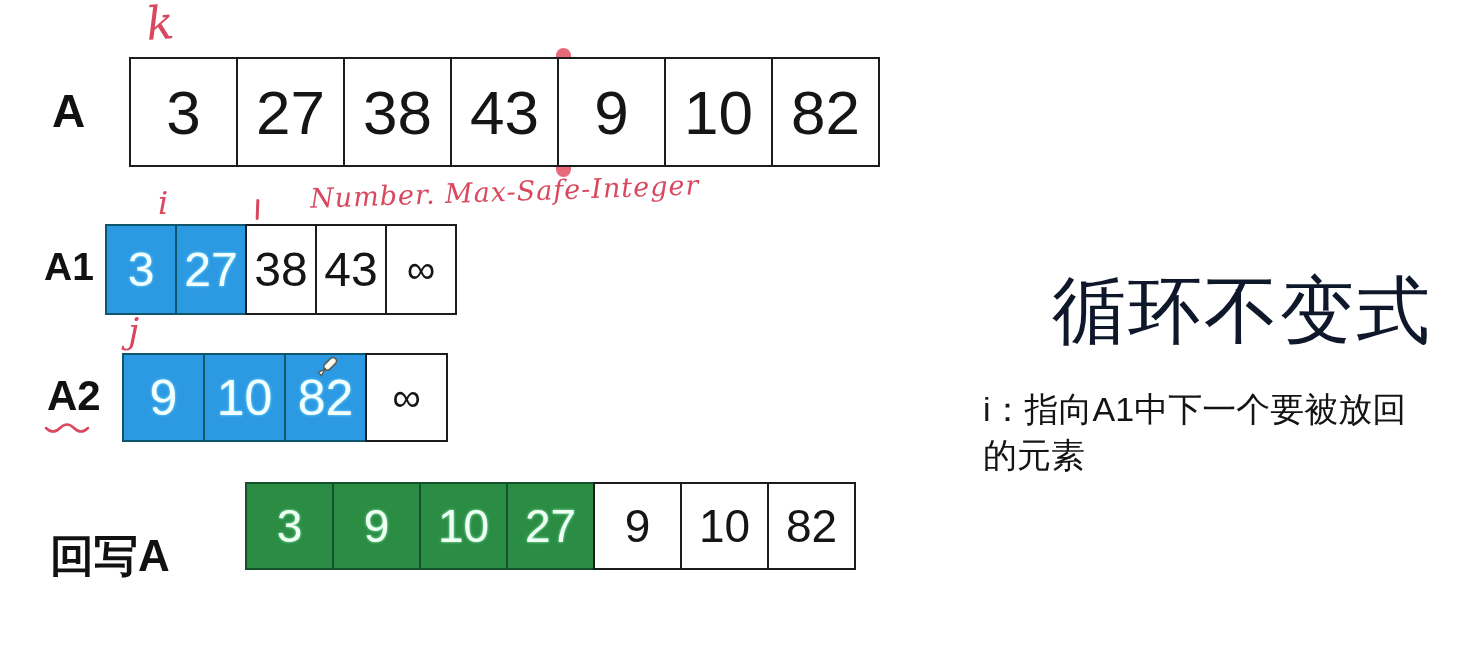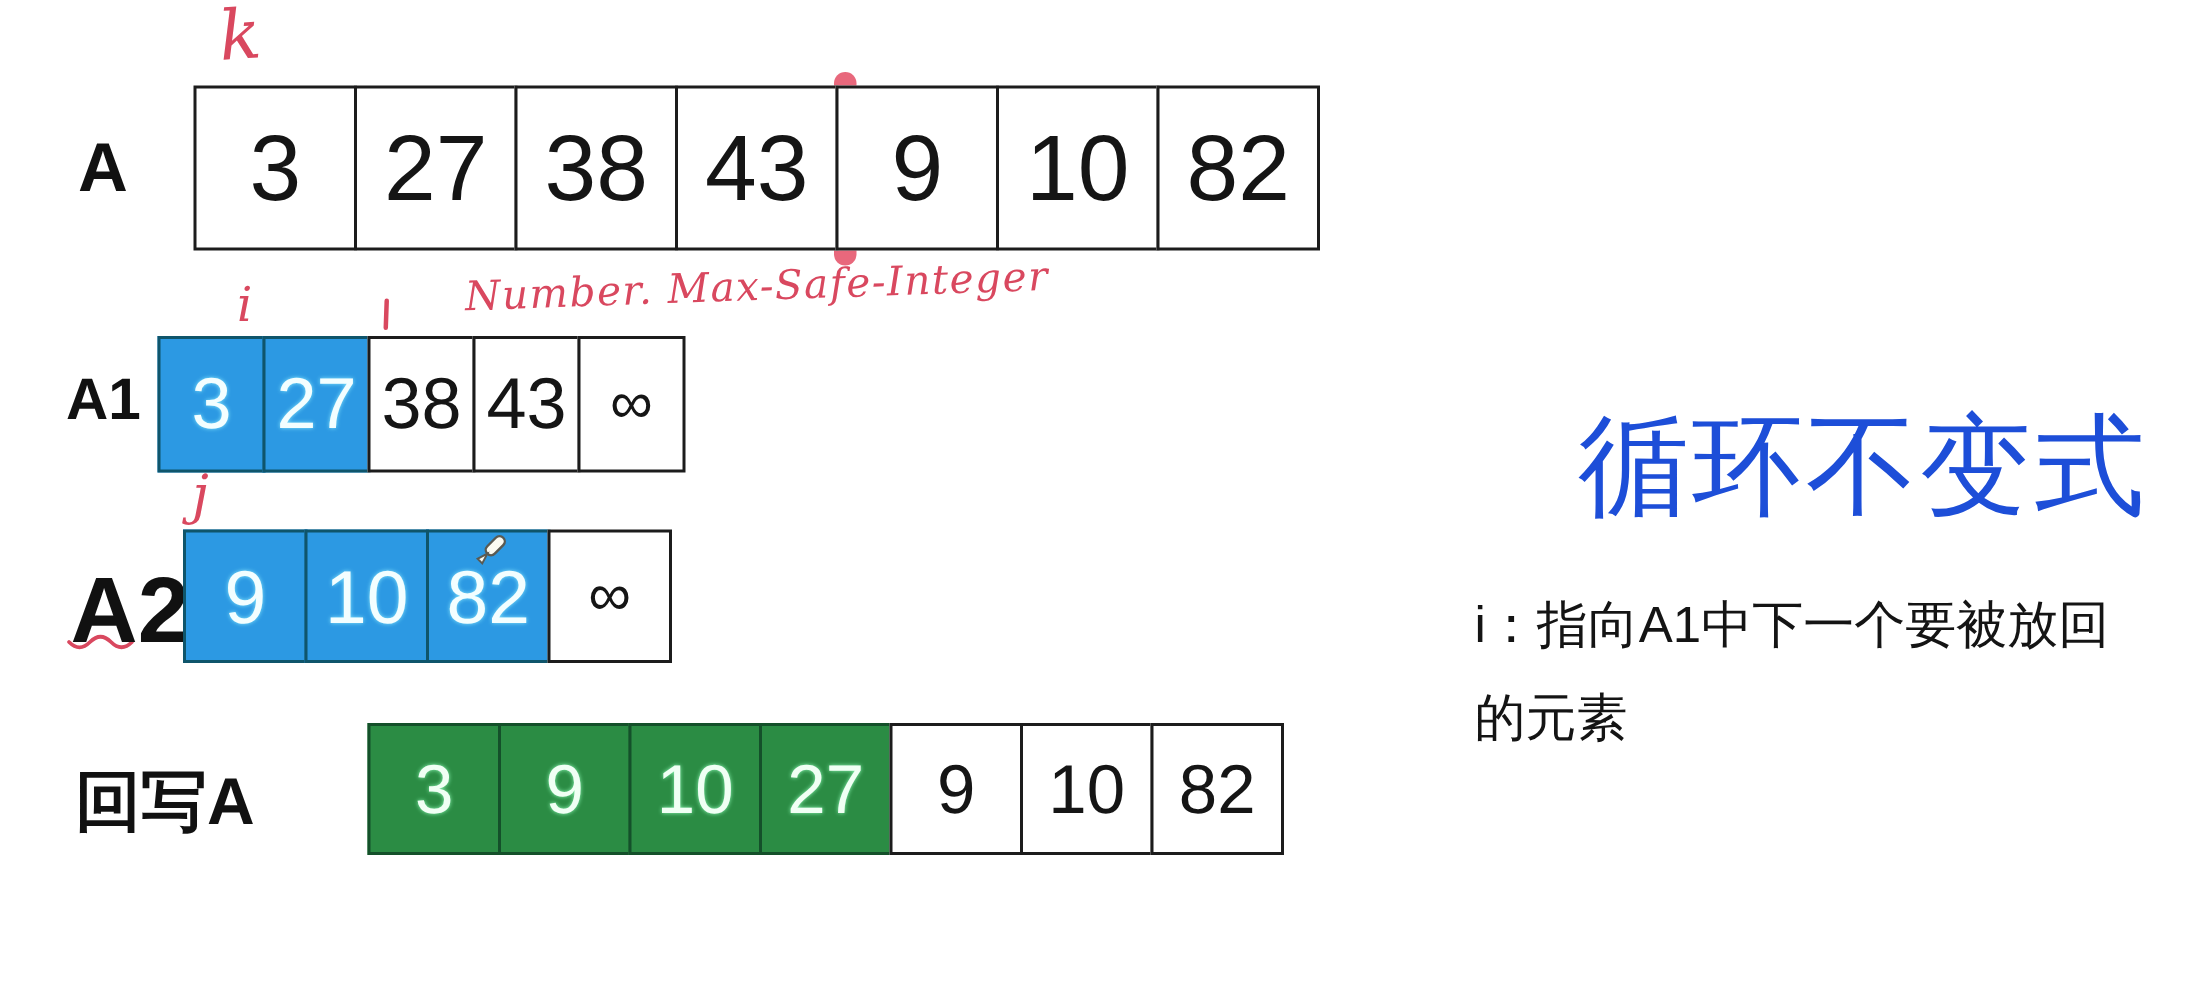--- a/index.html
+++ b/index.html
@@ -6,22 +6,22 @@
   .stage{
     position:relative;width:1462px;height:670px;background:#ffffff;
     overflow:hidden;font-family:"Liberation Sans", sans-serif;
   }
   
   .row-label{
     position:absolute;color:#111;font-weight:700;white-space:nowrap;
   }
   .label-a  {left:52px;  top:84px;  font-size:46px;}
   .label-a1 {left:44px;  top:245px; font-size:39px;}
-  .label-a2 {left:47px;  top:372px; font-size:62px;}
-  .label-wb {left:50px;  top:505px; font-size:44px;}
+  .label-a2 {left:47px;  top:372px; font-size:42px;}
+  .label-wb {left:50px;  top:527px; font-size:44px;}
   .array{position:absolute;display:flex;}
   .cell{
     box-sizing:border-box;border:2px solid #1c1c1c;margin-left:-2px;
     display:flex;align-items:center;justify-content:center;
     background:#fff;color:#151515;
   }
   .cell:first-child{margin-left:0;}
   .arr-a  {left:129px;top:57px;}
   .arr-a  .cell{width:109px;height:110px;font-size:62px;}
   .arr-a1 {left:105px;top:224px;}
@@ -50,26 +50,26 @@
     background:#d9485f;border-radius:2px;transform:rotate(2deg);
   }
   .ink-note{
     left:310px;top:176px;font-size:27px;transform:rotate(-2deg);
     letter-spacing:1px;
   }
   .overlay{position:absolute;left:0;top:0;pointer-events:none;}
   .pen-cursor{position:absolute;left:312px;top:352px;width:30px;height:30px;}
   
   .panel-title{
-    position:absolute;left:1052px;top:262px;font-size:74px;color:#1d4ed8;
+    position:absolute;left:1052px;top:262px;font-size:74px;color:#0f172a;
     letter-spacing:2px;white-space:nowrap;
   }
   .notes{
     position:absolute;left:983px;top:386px;width:455px;
-    font-size:34px;line-height:62px;color:#141414;word-break:break-all;
+    font-size:34px;line-height:46px;color:#141414;word-break:break-all;
   }
 </style>
 </head>
 <body>
 
 <div class="stage">
 
   <svg class="overlay" width="1462" height="670" viewBox="0 0 1462 670">
     <path d="M139,116 C190,123 250,123 320,126 C370,128 430,129 470,126
              C510,123 540,121 575,122 C615,123 650,117 690,114

